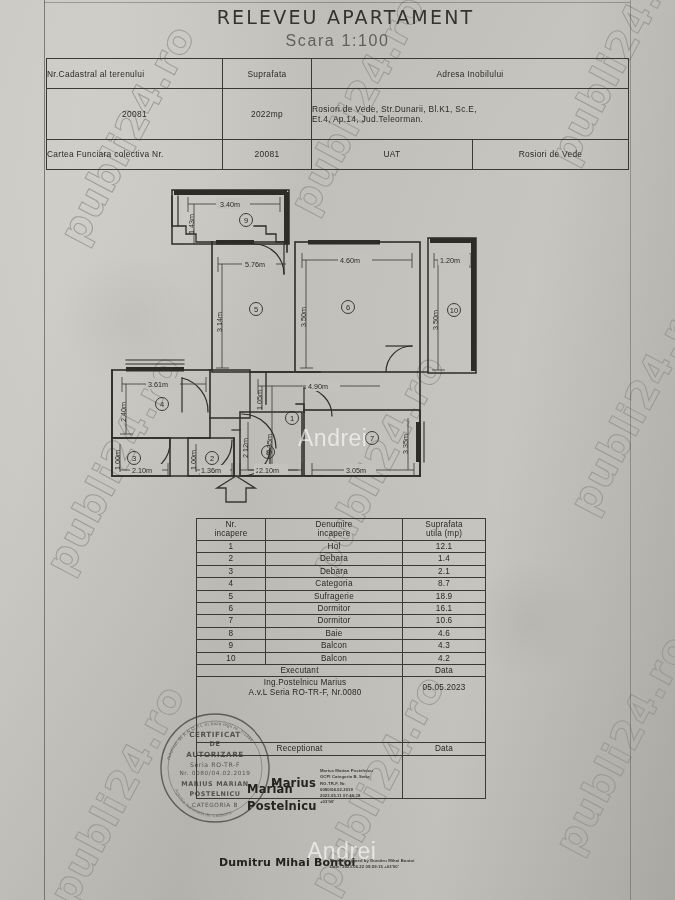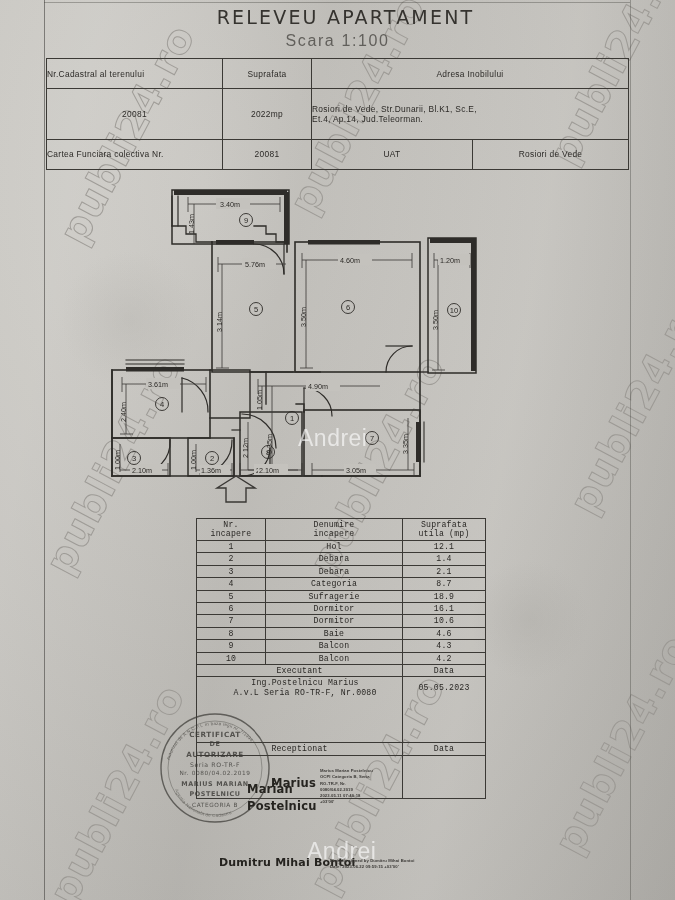--- a/index.html
+++ b/index.html
@@ -48,21 +48,21 @@
   .c{text-align:center;}
   .l{text-align:left;}
   
   #roomtable{
     position:absolute;left:196px;top:518px;width:290px;
     border-collapse:collapse;
   }
   #roomtable td{
     border:1px solid #3b3935;
     font-size:8.2px;color:#2a2825;padding:1px 3px;text-align:center;
-    letter-spacing:.2px;line-height:1.15;font-family:Liberation Mono, monospace;
+    letter-spacing:.2px;line-height:1.15;
   }
   .rhead{font-size:7.9px;line-height:1.15;}
   .span-row{font-size:8.4px;letter-spacing:.4px;}
   .sig-name{font-size:8.2px;text-align:left;padding-left:14px !important;}
   .tall{height:20px;}
   .sigcell{height:58px;vertical-align:top;}
   
   #plan{position:absolute;left:90px;top:182px;}
   
   .wm24{

